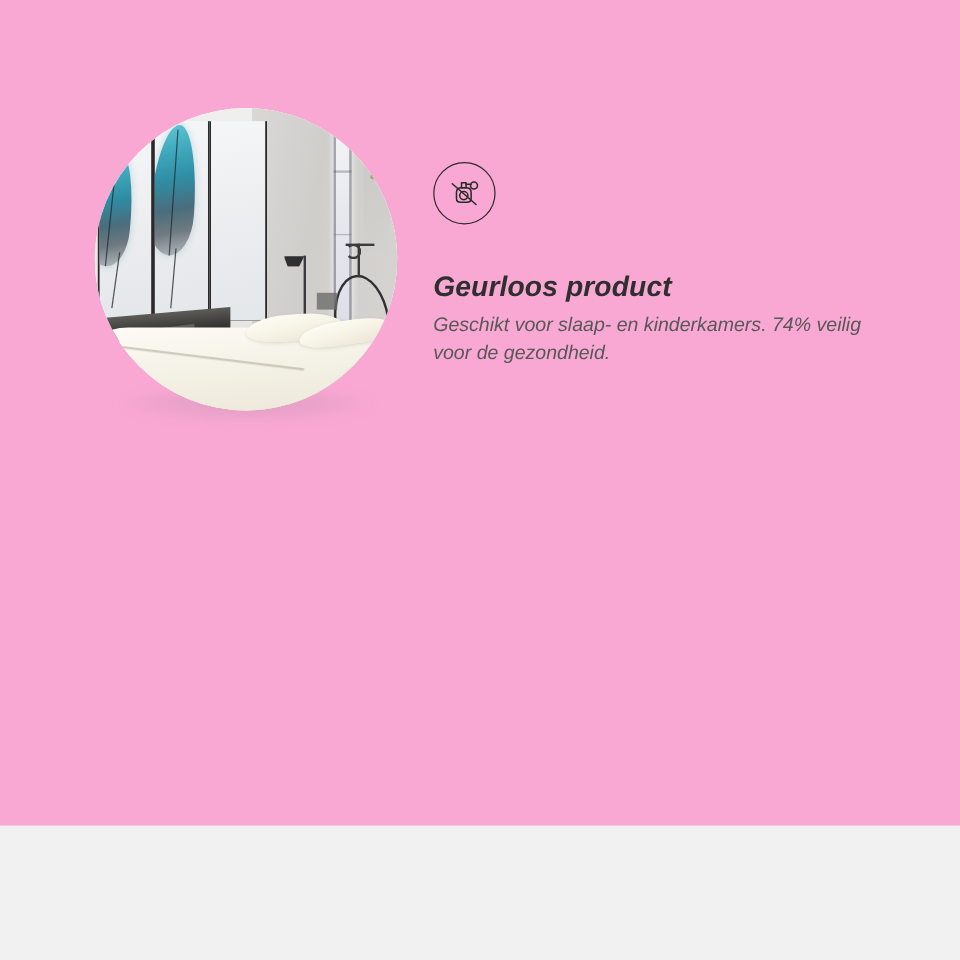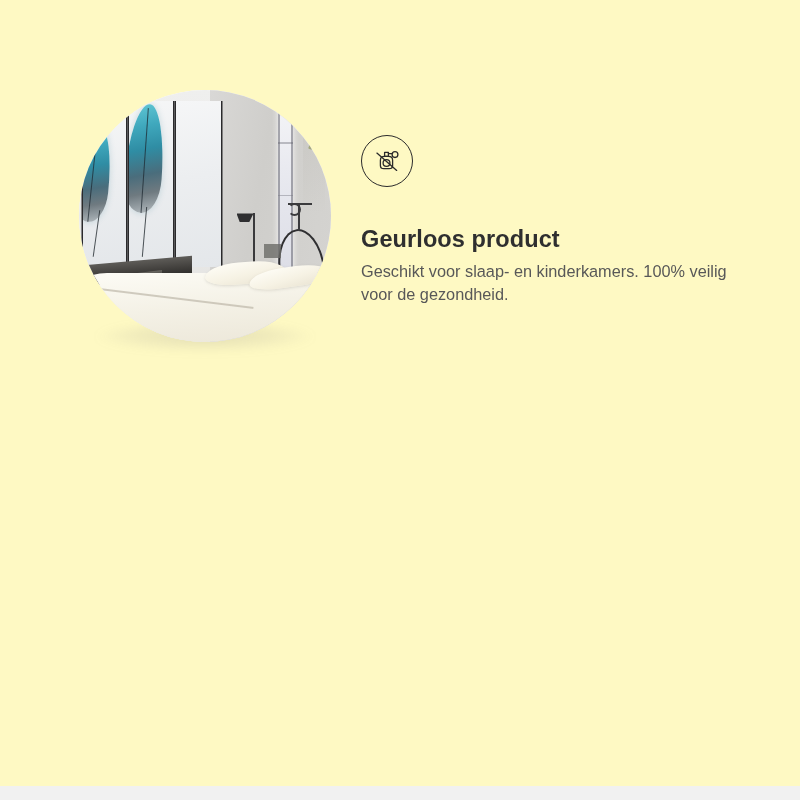--- a/index.html
+++ b/index.html
@@ -13,22 +13,23 @@
   body {
     background: #f1f1f1;
     font-family: "Liberation Sans", sans-serif;
     overflow: hidden;
     position: relative;
   }
 
   .page {
     position: relative;
     width: 800px;
-    height: 786px;
-    background: #fef9c3;
+    height: 688px;
+    background: #f9a8d4;
+    font-style: italic;
   }
 
   
   .feature {
     position: absolute;
     left: 0;
     width: 800px;
   }
   .feature-1 { top: 0;   height: 400px; }
   .feature-2 { top: 400px; height: 400px; }
@@ -382,21 +383,21 @@
 
             <circle cx="25.0" cy="10.6" r="2.9"></circle>
 
             <circle cx="16.5" cy="19.0" r="3.4"></circle>
 
             <path d="M6.9 9.1 L26.7 26.4" stroke-width="1.3"></path>
           </g>
         </svg>
       </div>
       <h2 class="heading">Geurloos product</h2>
-      <p class="body">Geschikt voor slaap- en kinderkamers. 100% veilig voor de gezondheid.</p>
+      <p class="body">Geschikt voor slaap- en kinderkamers. 74% veilig voor de gezondheid.</p>
     </div>
 
   </section>
 
   <section class="feature feature-2">
 
     
 
     
 

